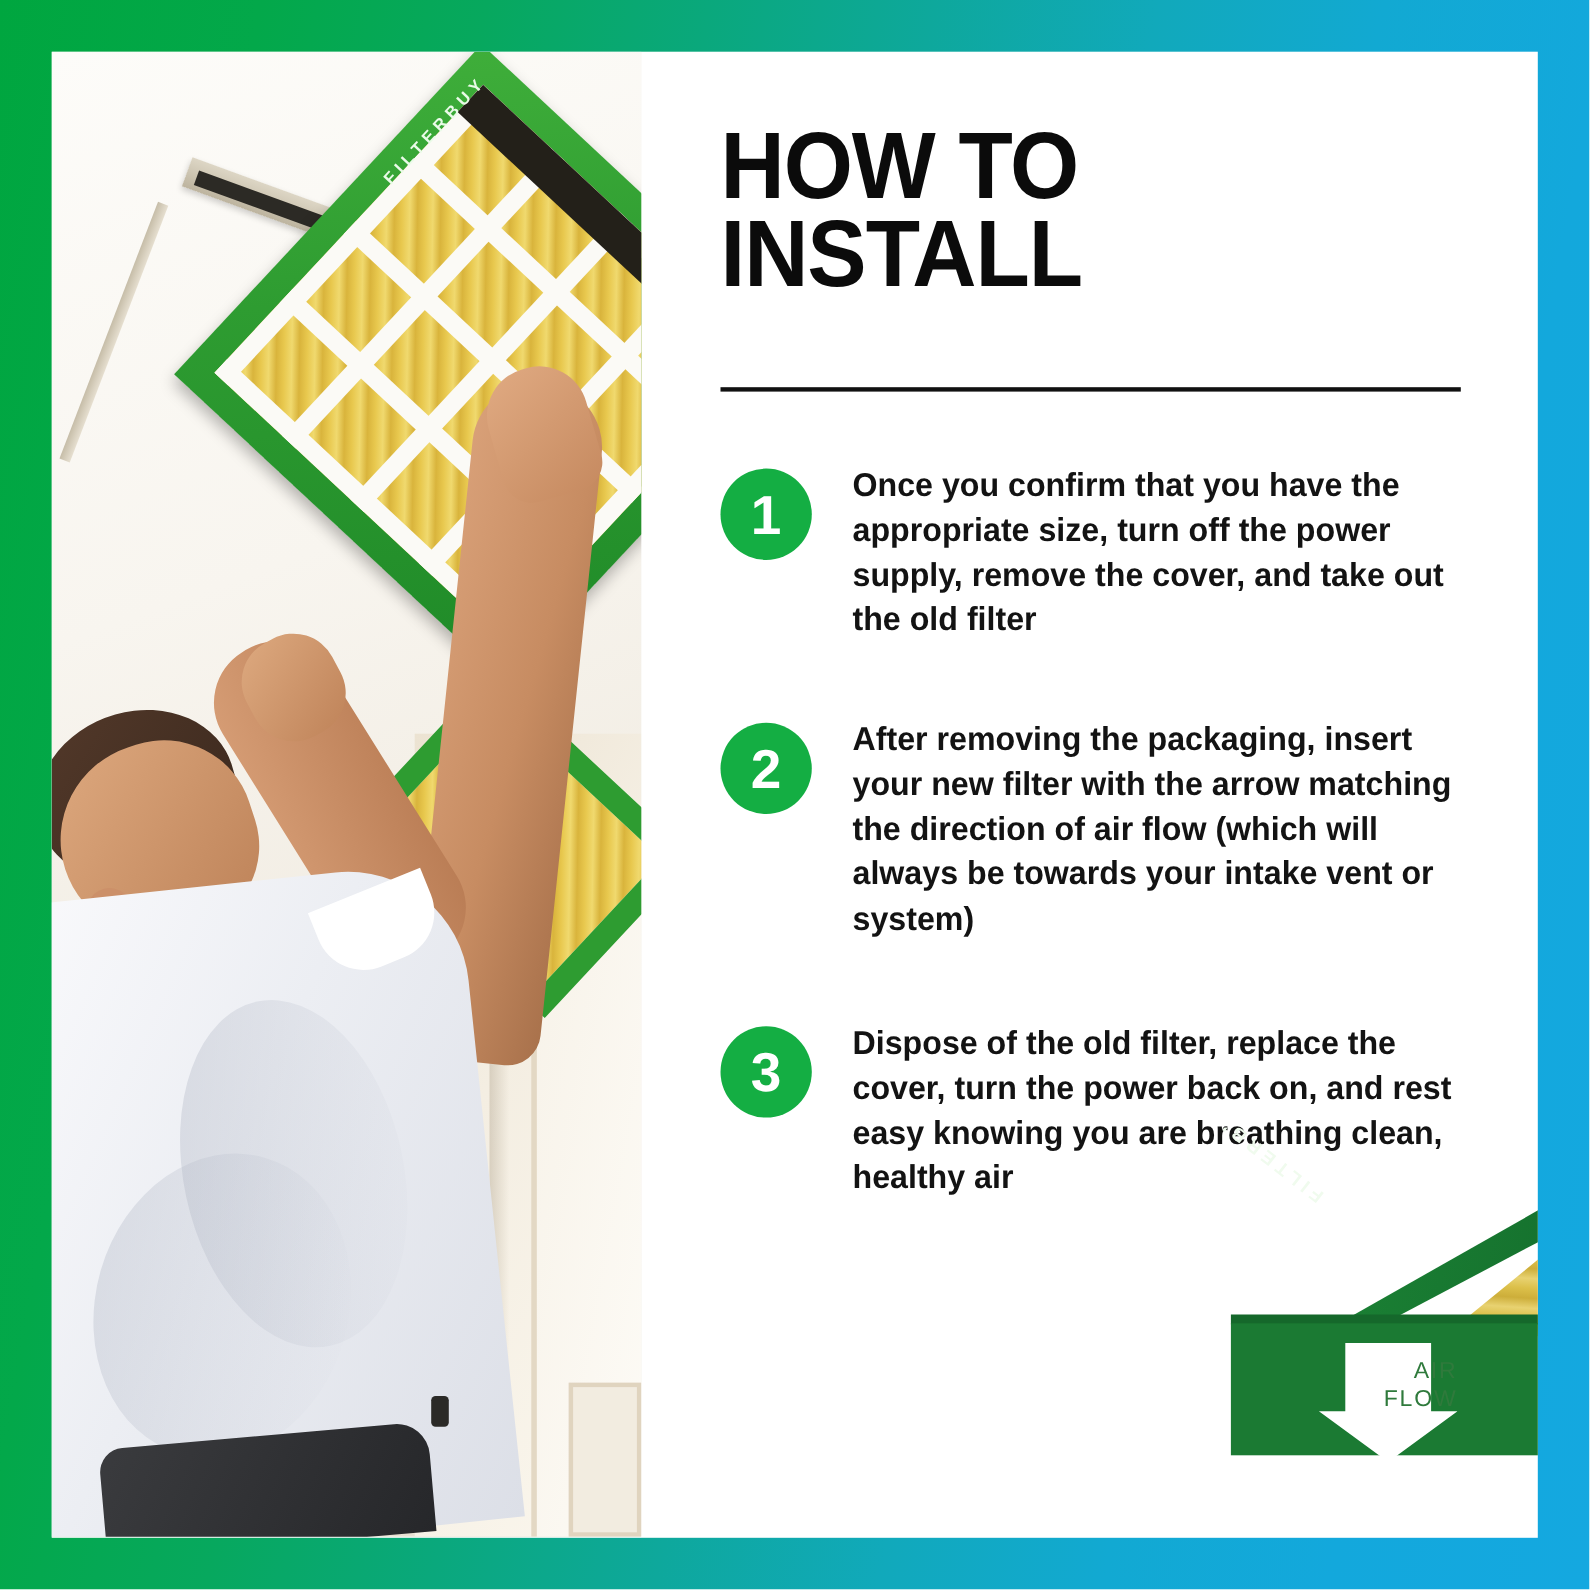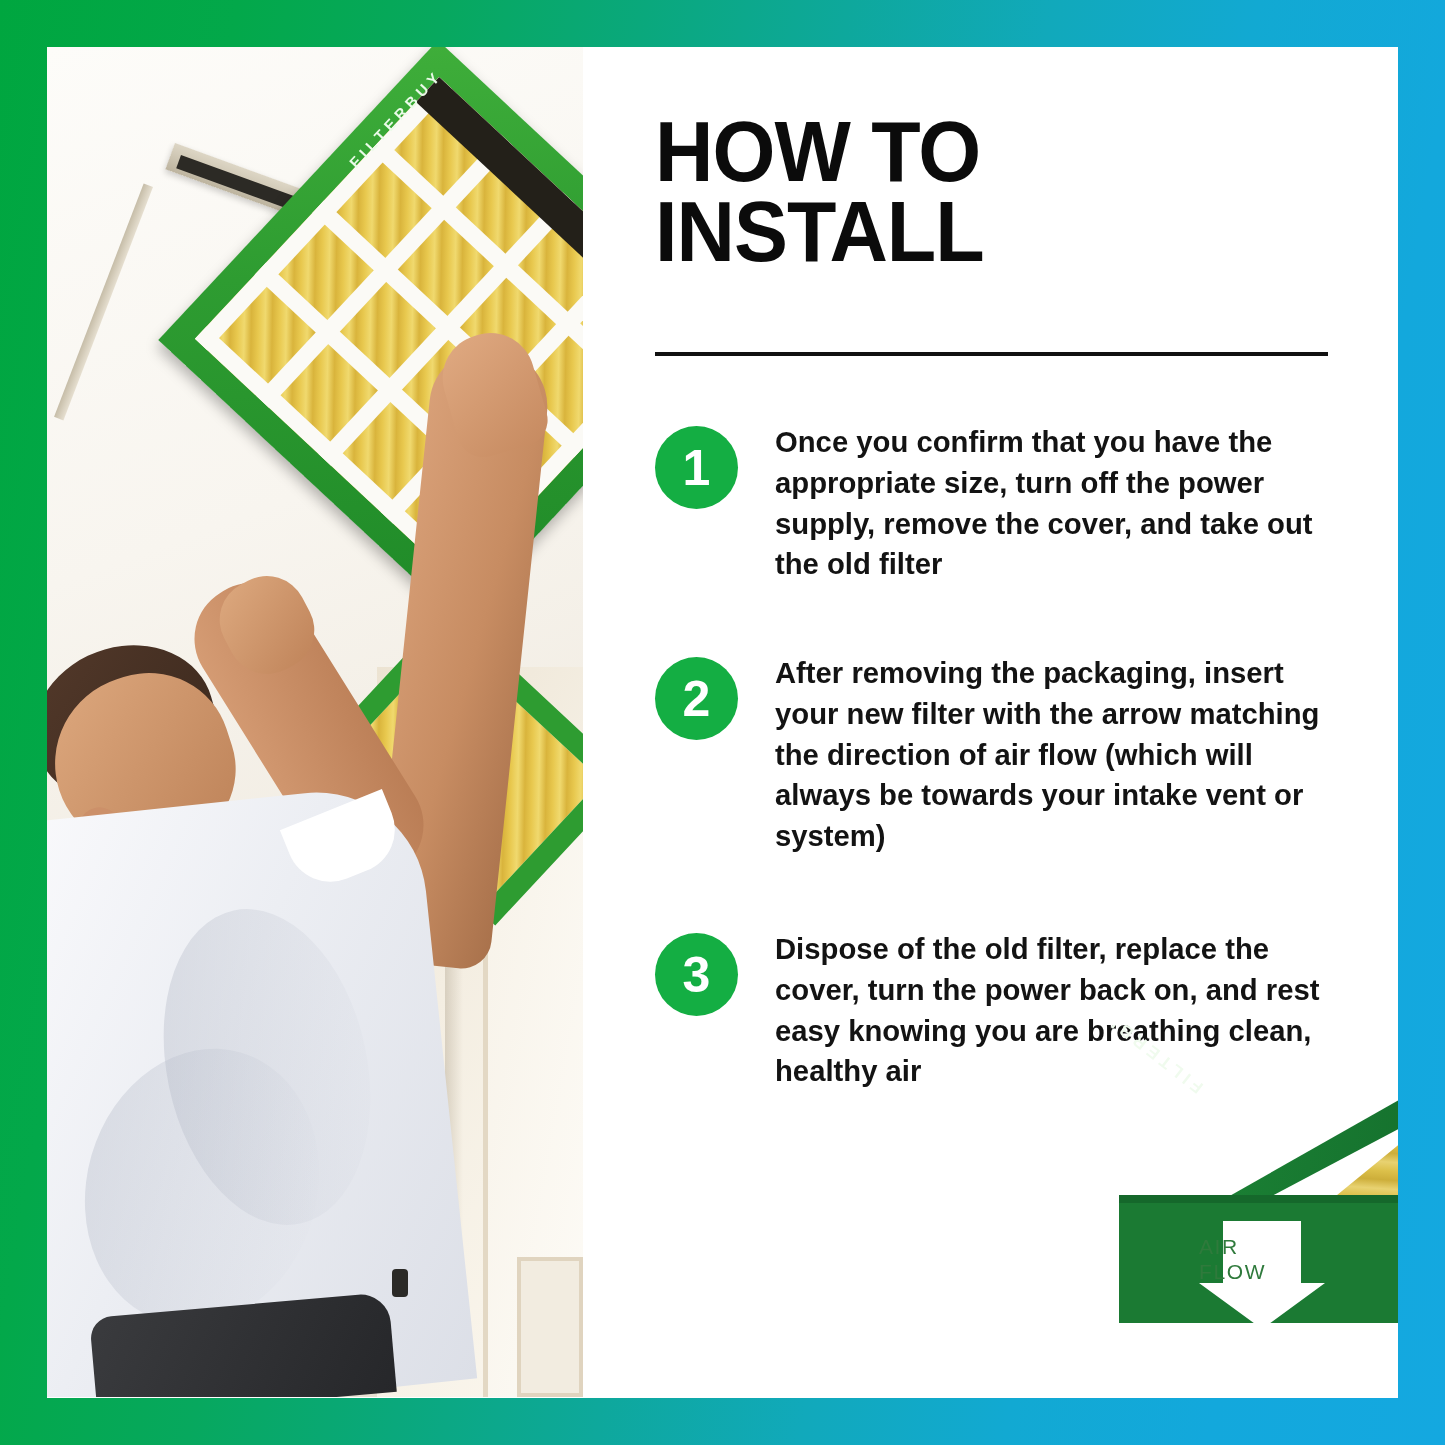--- a/index.html
+++ b/index.html
@@ -280,21 +280,21 @@
     left:8px; top:170px; width:373px; height:9px;
     background:#15682b;
   }
   .arrow {
     position:absolute;
     left:88px; top:196px; width:126px; height:108px;
   }
   .arrow-label {
     position:absolute;
     left:0; top:14px; width:126px;
-    text-align:left;
+    text-align:right;
     color:#2f7a3c; font-size:21px; line-height:1.18;
     font-weight:400; letter-spacing:1.6px;
   }
 </style>
 </head>
 <body>
 
 <div id="frame">
   <div id="canvas">
 

